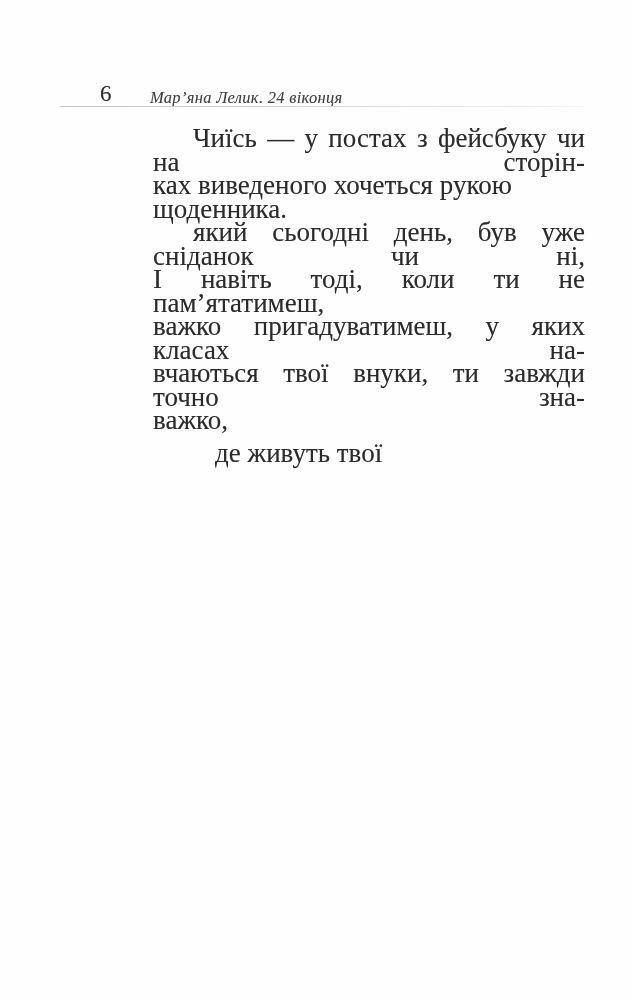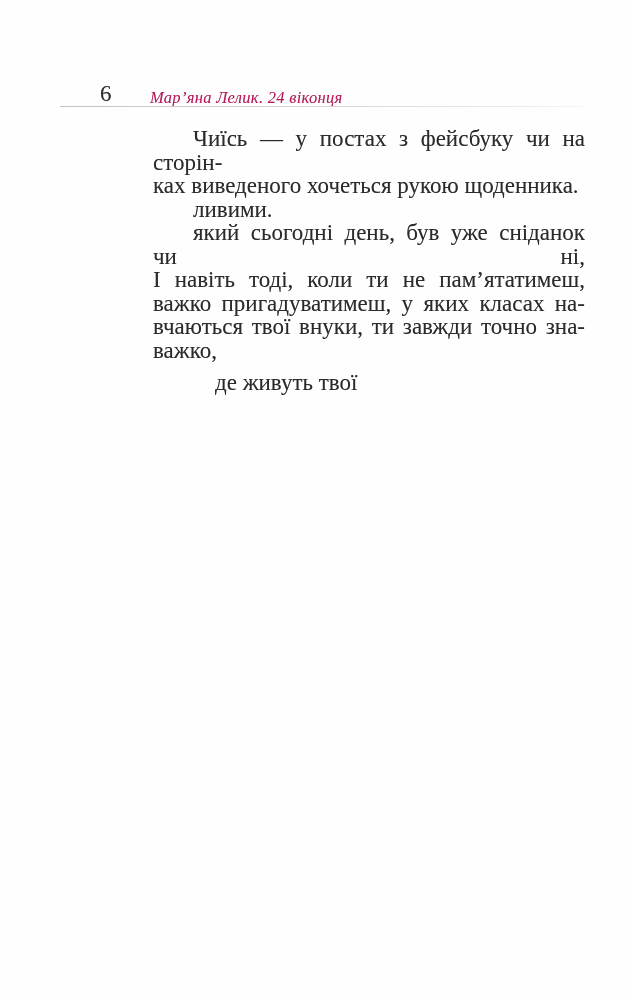--- a/index.html
+++ b/index.html
@@ -27,38 +27,38 @@
     text-shadow: 0 0 0.5px rgba(47,47,47,0.35);
   }
   .runtitle {
     position: absolute;
     left: 150px;
     top: 90px;
     font-size: 16.5px;
     line-height: 1;
     font-style: italic;
     letter-spacing: 0.3px;
-    color: #be185d;
+    color: #404040;
     text-shadow: 0 0 0.5px rgba(56,56,56,0.3);
   }
   .header-rule {
     position: absolute;
     left: 60px;
     top: 106px;
     width: 525px;
     height: 1px;
     background: linear-gradient(to right, #c3c3c3, #d8d8d8 55%, #ededed 90%, #f6f6f6);
   }
   
   .textblock {
     position: absolute;
     left: 153px;
     top: 127px;
     width: 432px;
-    font-size: 23px;
+    font-size: 27px;
     line-height: 23.5px;
     text-shadow: 0 0 0.5px rgba(43,43,43,0.35);
   }
   .para { margin: 0; }
   .para.normal > .line:first-child { text-indent: 40px; }
   .para.deep { padding-left: 62px; }
   .para.gap { margin-top: 9px; }
   .line { white-space: normal; }
   .line.just {
     text-align: justify;
@@ -75,21 +75,20 @@
   <div class="runtitle">Мар’яна Лелик. 24 віконця</div>
 
   <div class="header-rule"></div>
 
   <div class="textblock" id="textblock">
       <div class="para normal">
         <div class="line just">Чиїсь — у постах з фейсбуку чи на сторін-</div>
         <div class="line">ках виведеного хочеться рукою щоденника.</div>
       </div>
       <div class="para normal">
-        <div class="line">ливими.</div>
       </div>
       <div class="para normal">
         <div class="line just">який сьогодні день, був уже сніданок чи ні,</div>
         <div class="line just">І навіть тоді, коли ти не пам’ятатимеш,</div>
         <div class="line just">важко пригадуватимеш, у яких класах на-</div>
         <div class="line just">вчаються твої внуки, ти завжди точно зна-</div>
         <div class="line">важко,</div>
       </div>
       <div class="para deep gap">
         <div class="line">де живуть твої</div>

